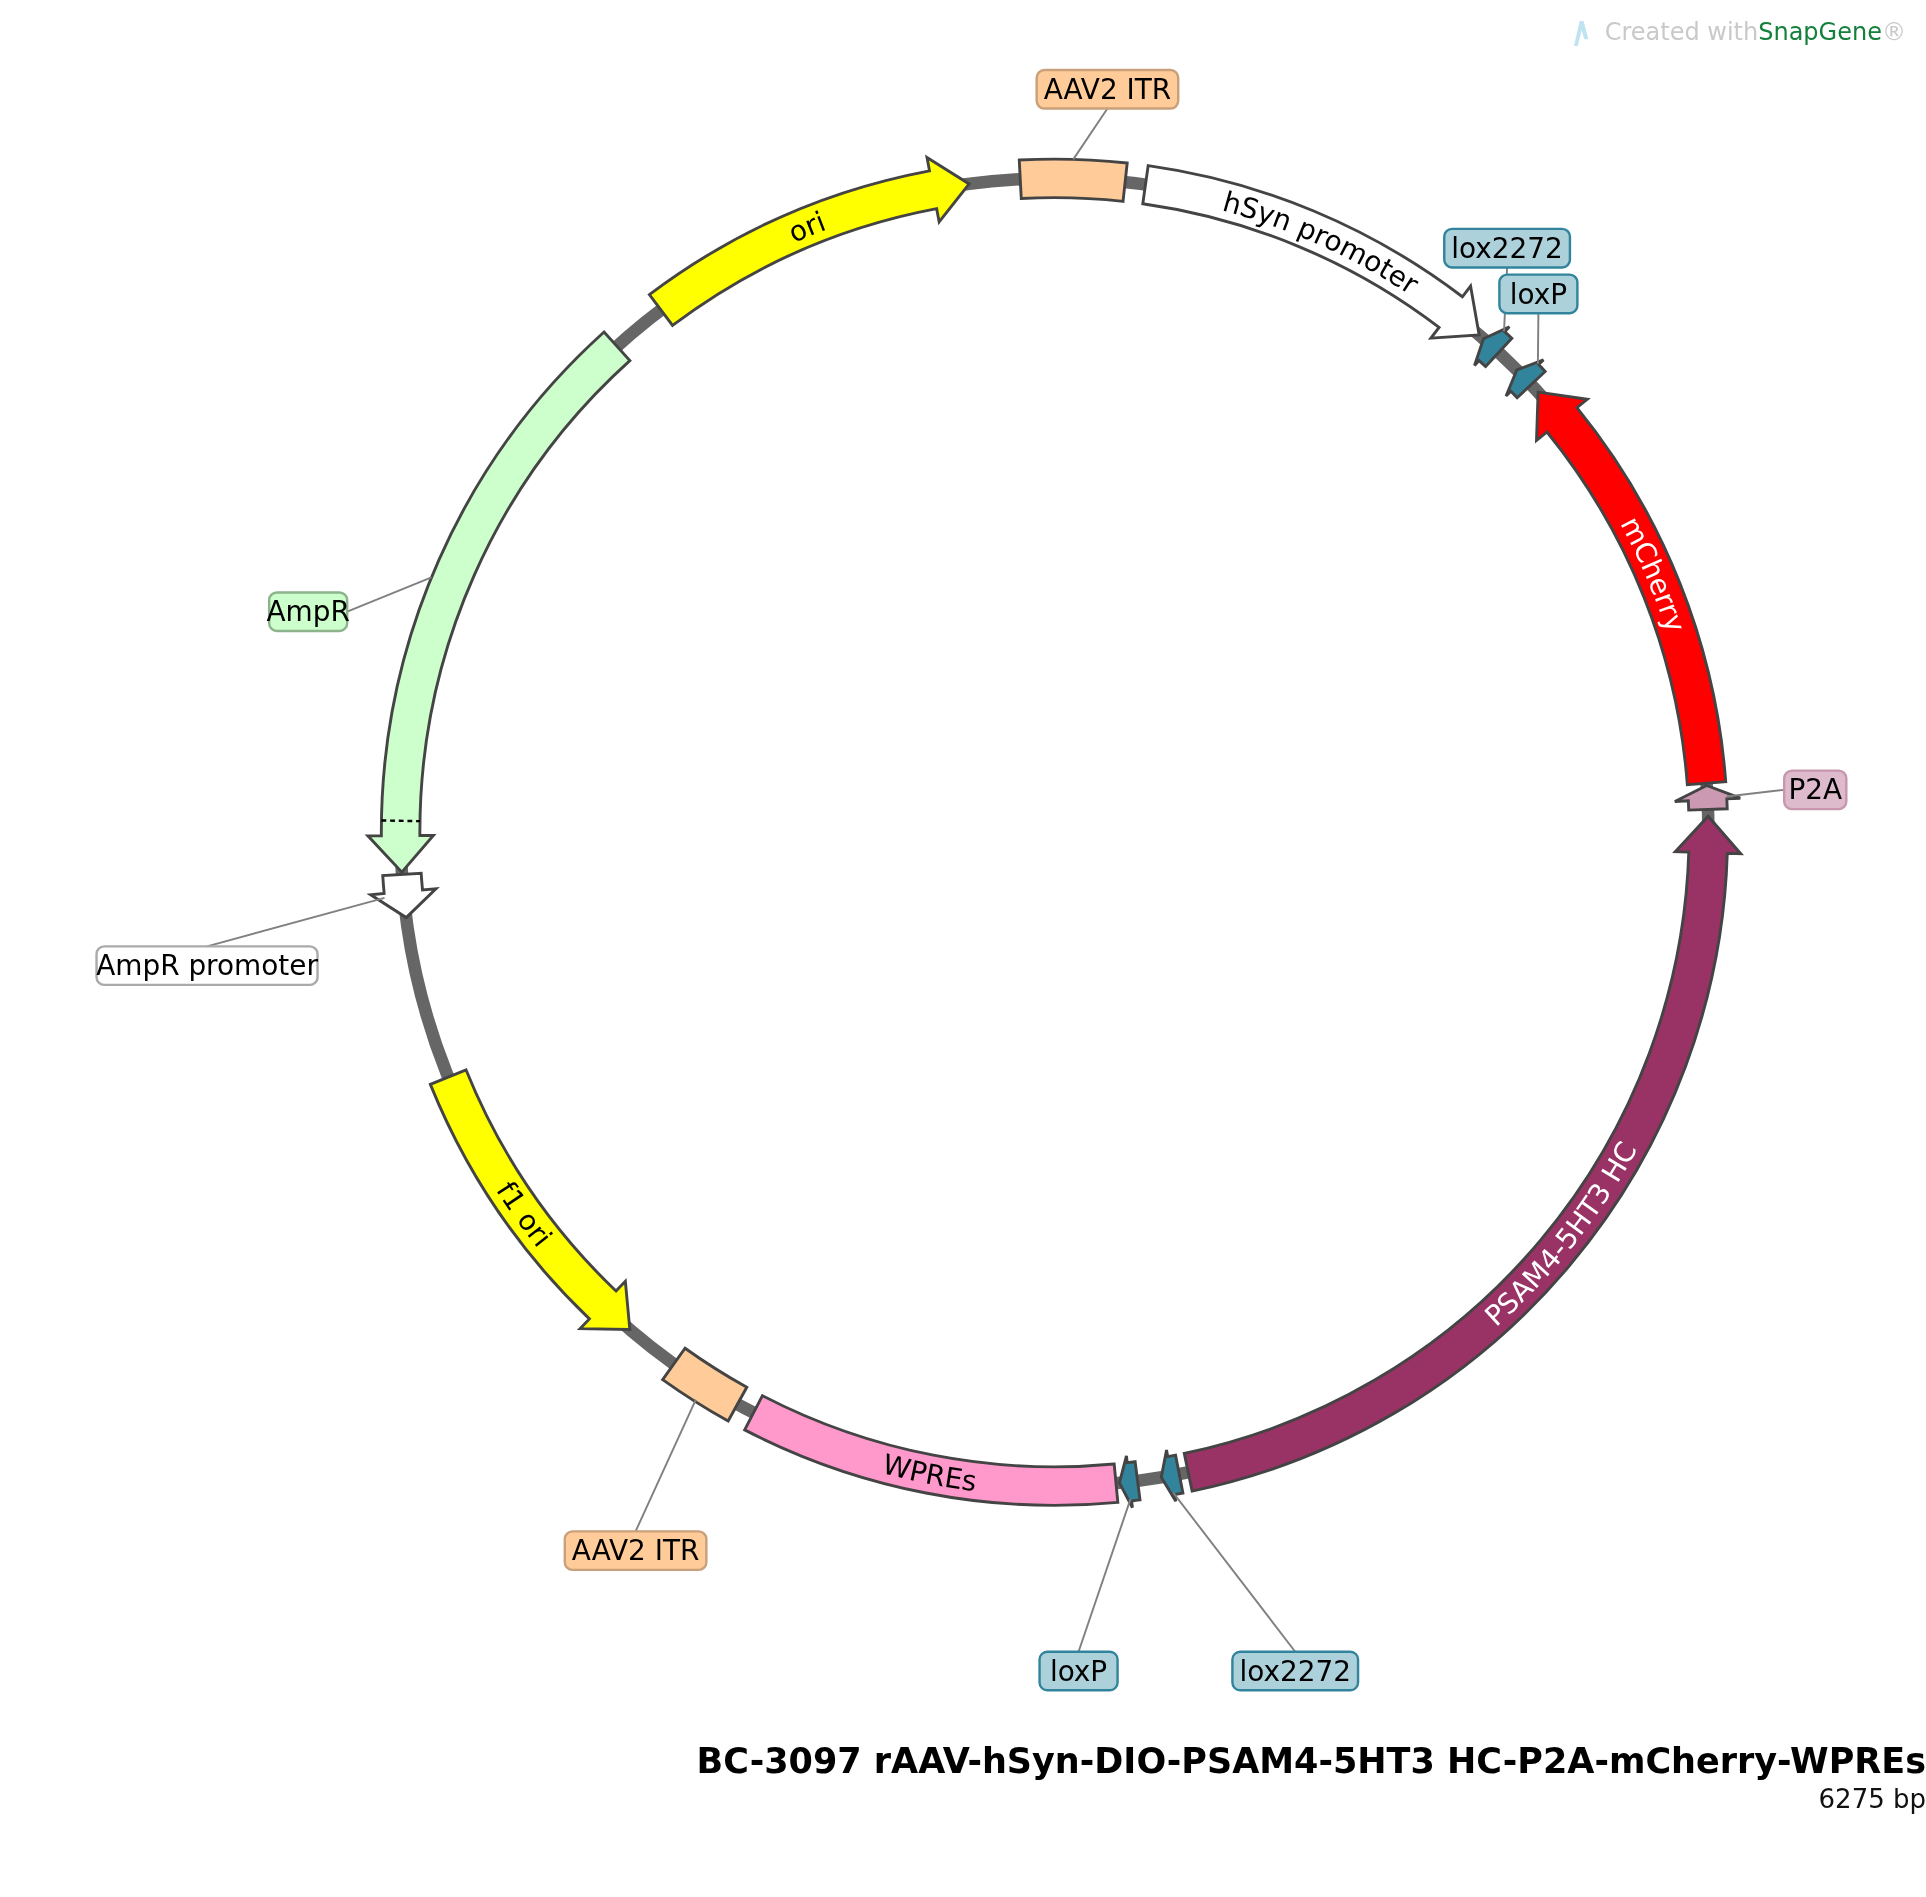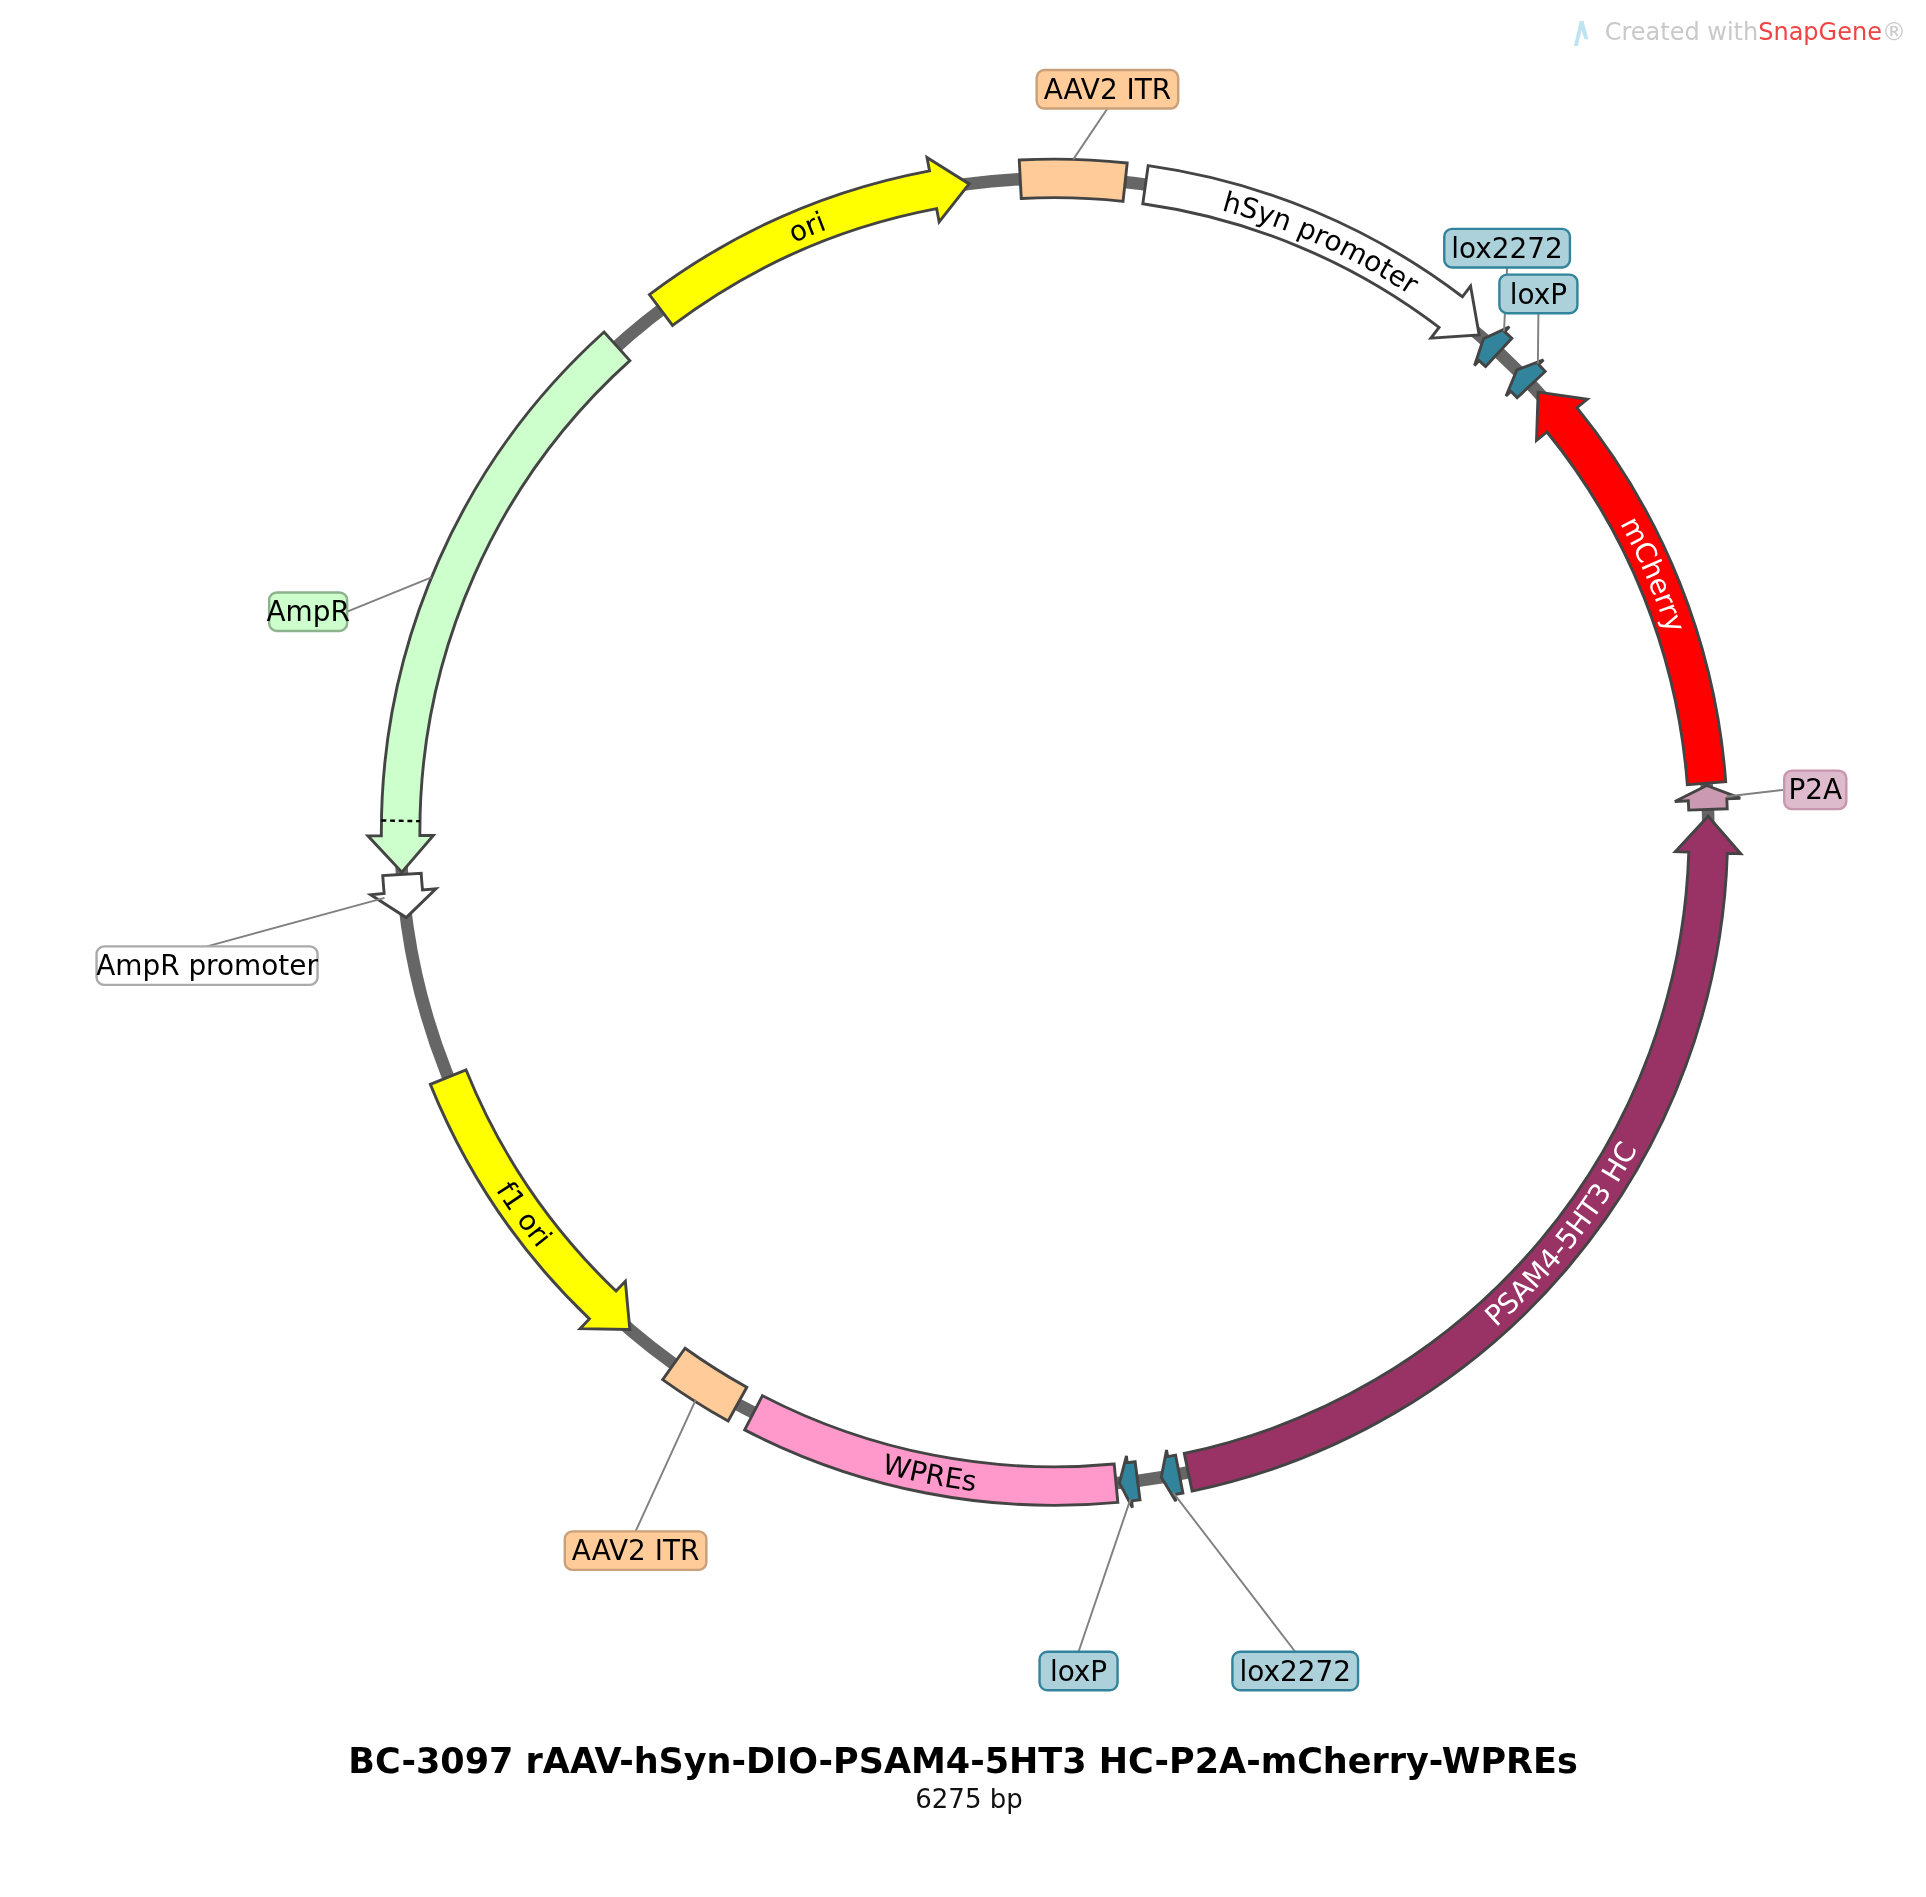--- a/index.html
+++ b/index.html
@@ -1,21 +1,21 @@
 <!DOCTYPE html>
 <html style="font-size:7.7px"><head>
 <meta charset="utf-8">
 <style>
   html, body { margin: 0; padding: 0; background: #ffffff; }
   body { width: 1926px; height: 1898px; position: relative; overflow: hidden; font-family: "DejaVu Sans", sans-serif; }
   #map { position: absolute; left: 0; top: 0; width: 1926px; height: 1898px; }
   .watermark { position: absolute; left: 1572px; top: 18.3px; font-size: 24px; color: #c9c9c9; white-space: nowrap; display: flex; align-items: flex-end; }
-  .watermark .brand { color: #ef4444; }
+  .watermark .brand { color: #15803d; }
   .watermark .logo { width: 18.3px; height: 26px; margin-right: 14.4px; }
-  .title-block { position: absolute; left: 0; width: 1926px; top: 1741px; text-align: center; }
+  .title-block { position: absolute; left: 0; width: 1926px; top: 1741px; text-align: right; }
   .title { font-size: 35px; font-weight: bold; color: #000; }
   .subtitle { font-size: 26px; color: #111; margin-top: 2.9px; padding-left: 12px; }
   .feat-label { font-size: 58px; }
   .callout-text { font-size: 58px; }
 </style>
 </head>
 <body>
 
 <svg id="map" xmlns="http://www.w3.org/2000/svg" width="1926" height="1898" viewBox="0 0 4000 3941">
   <g id="backbone">

